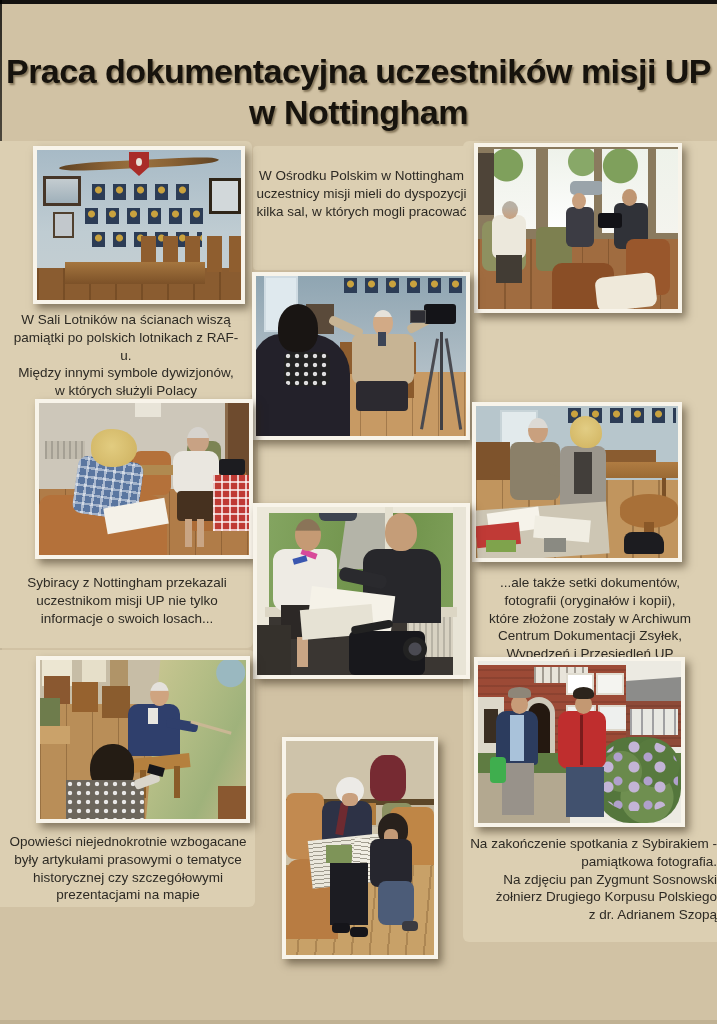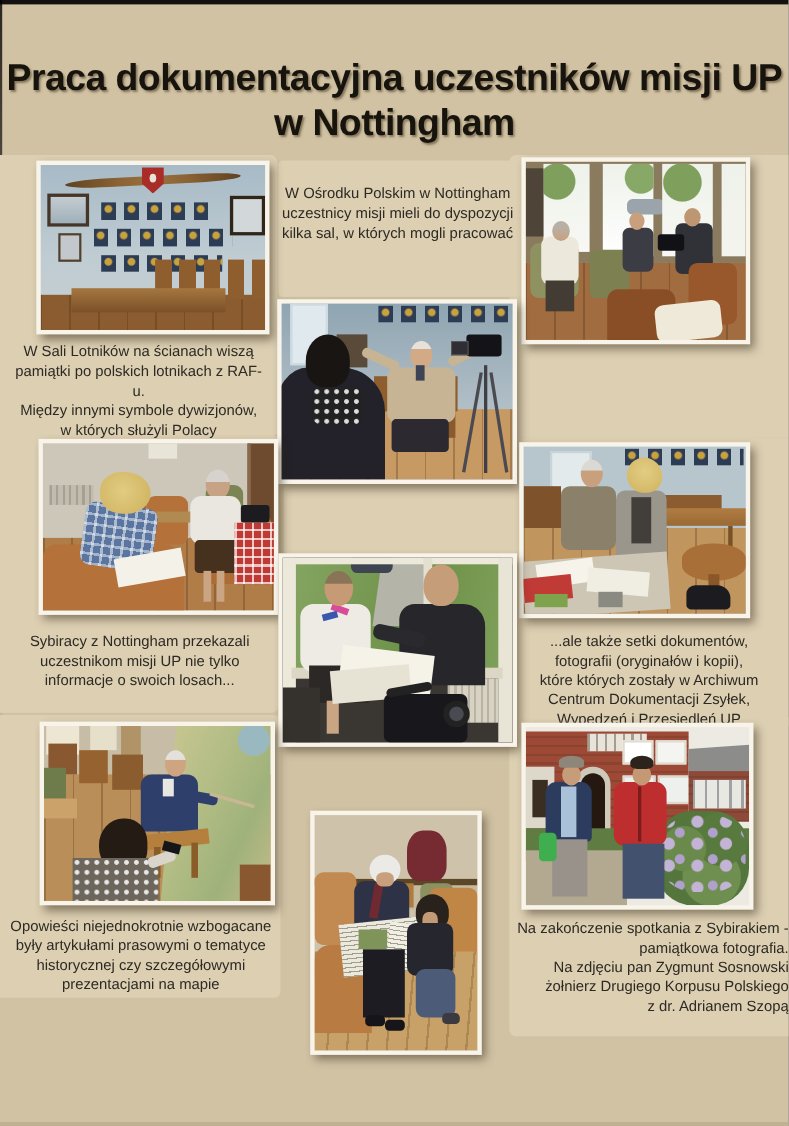--- a/index.html
+++ b/index.html
@@ -213,21 +213,21 @@
       <div class="a" style="left:94px;top:116px;width:42px;height:8px;background:#222;transform:rotate(-10deg);border-radius:4px;"></div>
       <div class="a" style="left:0;top:118px;width:34px;height:50px;background:#35312c;"></div>
     </div>
   </div>
 
   <div class="cap" style="left:14px;top:574px;width:226px;">Sybiracy z Nottingham przekazali
 uczestnikom misji UP nie tylko
 informacje o swoich losach...</div>
   <div class="cap" style="left:463px;top:574px;width:254px;">...ale także setki dokumentów,
 fotografii (oryginałów i kopii),
-które których zostały w Archiwum
+które złożone zostały w Archiwum
 Centrum Dokumentacji Zsyłek,
 Wypędzeń i Przesiedleń UP</div>
 
   <div class="ph" style="left:36px;top:656px;width:206px;height:159px;">
     <div class="ph-in" style="background:#c7bda6;">
       <div class="a" style="left:2px;top:0;width:30px;height:26px;background:#ece6d2;"></div>
       <div class="a" style="left:42px;top:0;width:24px;height:22px;background:#e6dfc9;"></div>
       <div class="a" style="left:70px;top:0;width:18px;height:36px;background:#b09468;"></div>
       <div class="a planks" style="left:0;top:44px;width:206px;height:115px;background-color:#b98e58;"></div>
       <div class="a" style="left:4px;top:16px;width:26px;height:28px;background:#8a5830;"></div>

